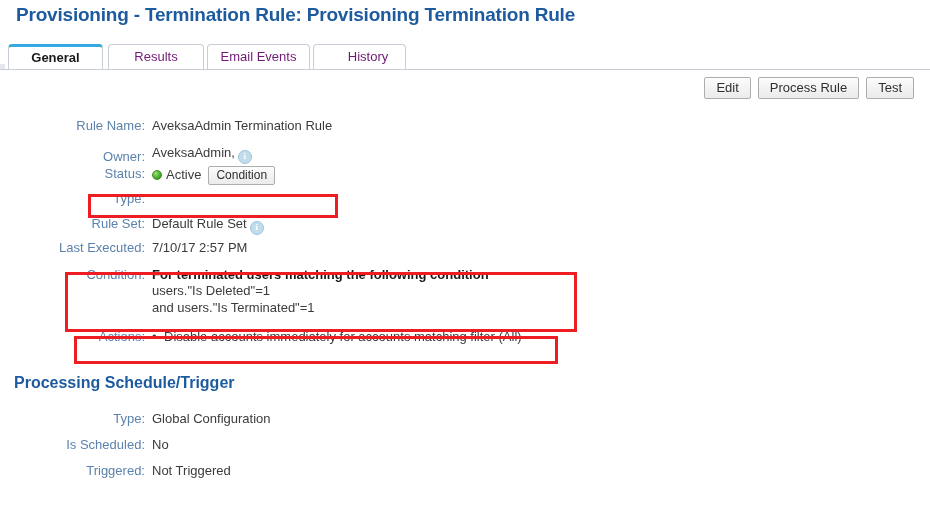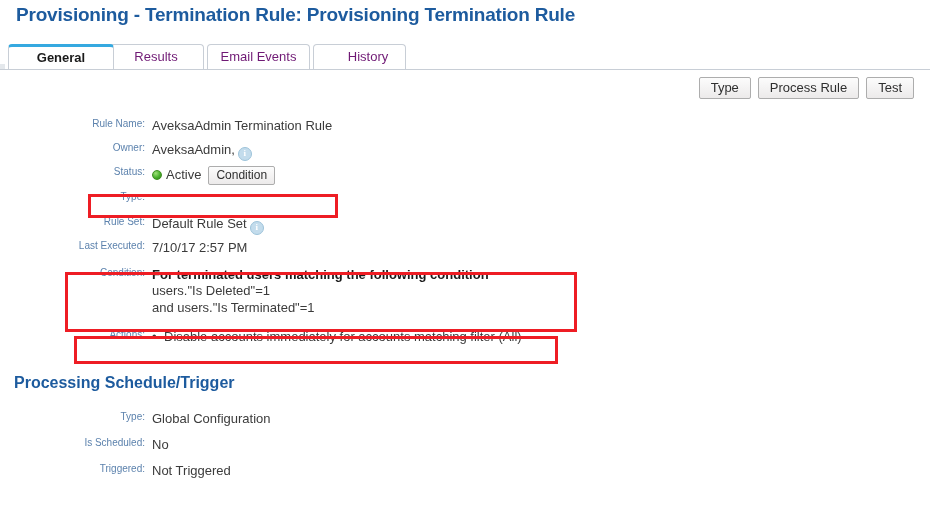--- a/index.html
+++ b/index.html
@@ -61,21 +61,21 @@
     color: #701a75;
     white-space: nowrap;
   }
   .tab.active {
     border-top: 3px solid #35a9e0;
     line-height: 22px;
     font-weight: bold;
     color: #1a1a1a;
     z-index: 3;
   }
-  .tab-0 { left: 8px;   width: 106px; }
+  .tab-0 { left: 8px;   width: 95px; }
   .tab-1 { left: 108px; width: 96px; }
   .tab-2 { left: 207px; width: 103px; }
   .tab-3 { left: 313px; width: 93px; padding-left: 17px; }
 
   
   .left-nub {
     position: absolute;
     left: 0px;
     top: 64px;
     width: 5px;
@@ -123,21 +123,21 @@
   .row {
     position: relative;
     display: flex;
     align-items: flex-start;
     min-height: 22px;
   }
   .lbl {
     width: 145px;
     text-align: right;
     color: #5c82ad;
-    font-size: 10px;
+    font-size: 13px;
     padding-top: 2px;
     flex: none;
     white-space: nowrap;
   }
   .val {
     padding-left: 7px;
     color: #3b3b3b;
     font-size: 13px;
     padding-top: 2px;
   }
@@ -145,21 +145,21 @@
     font-weight: bold;
     color: #1a1a1a;
   }
   .sub {
     color: #3b3b3b;
     font-size: 13px;
     line-height: 17px;
   }
 
   .row-rulename { height: 24px; }
-  .row-owner    { height: 24px; }
+  .row-owner    { height: 24px; align-items: flex-end; }
   .row-status   { height: 25px; }
   .row-type     { height: 25px; }
   .row-ruleset  { height: 24px; }
   .row-lastexec { height: 27px; }
   .row-cond     { height: 62px; }
   .row-actions  { height: 30px; }
 
   
   .info-icon {
     display: inline-block;
@@ -233,21 +233,21 @@
 <div class="tabbar">
   <div class="tab tab-0 active">General</div>
   <div class="tab tab-1">Results</div>
   <div class="tab tab-2">Email Events</div>
   <div class="tab tab-3">History</div>
 </div>
 <div class="tabbar-line"></div>
 <div class="left-nub"></div>
 
 <div class="btnbar">
-  <div class="btn">Type</div>
+  <div class="btn">Edit</div>
   <div class="btn">Process Rule</div>
   <div class="btn">Test</div>
 </div>
 
 <div class="details">
 
   <div class="row row-rulename">
     <div class="lbl">Rule Name:</div>
     <div class="val">AveksaAdmin Termination Rule</div>
   </div>

